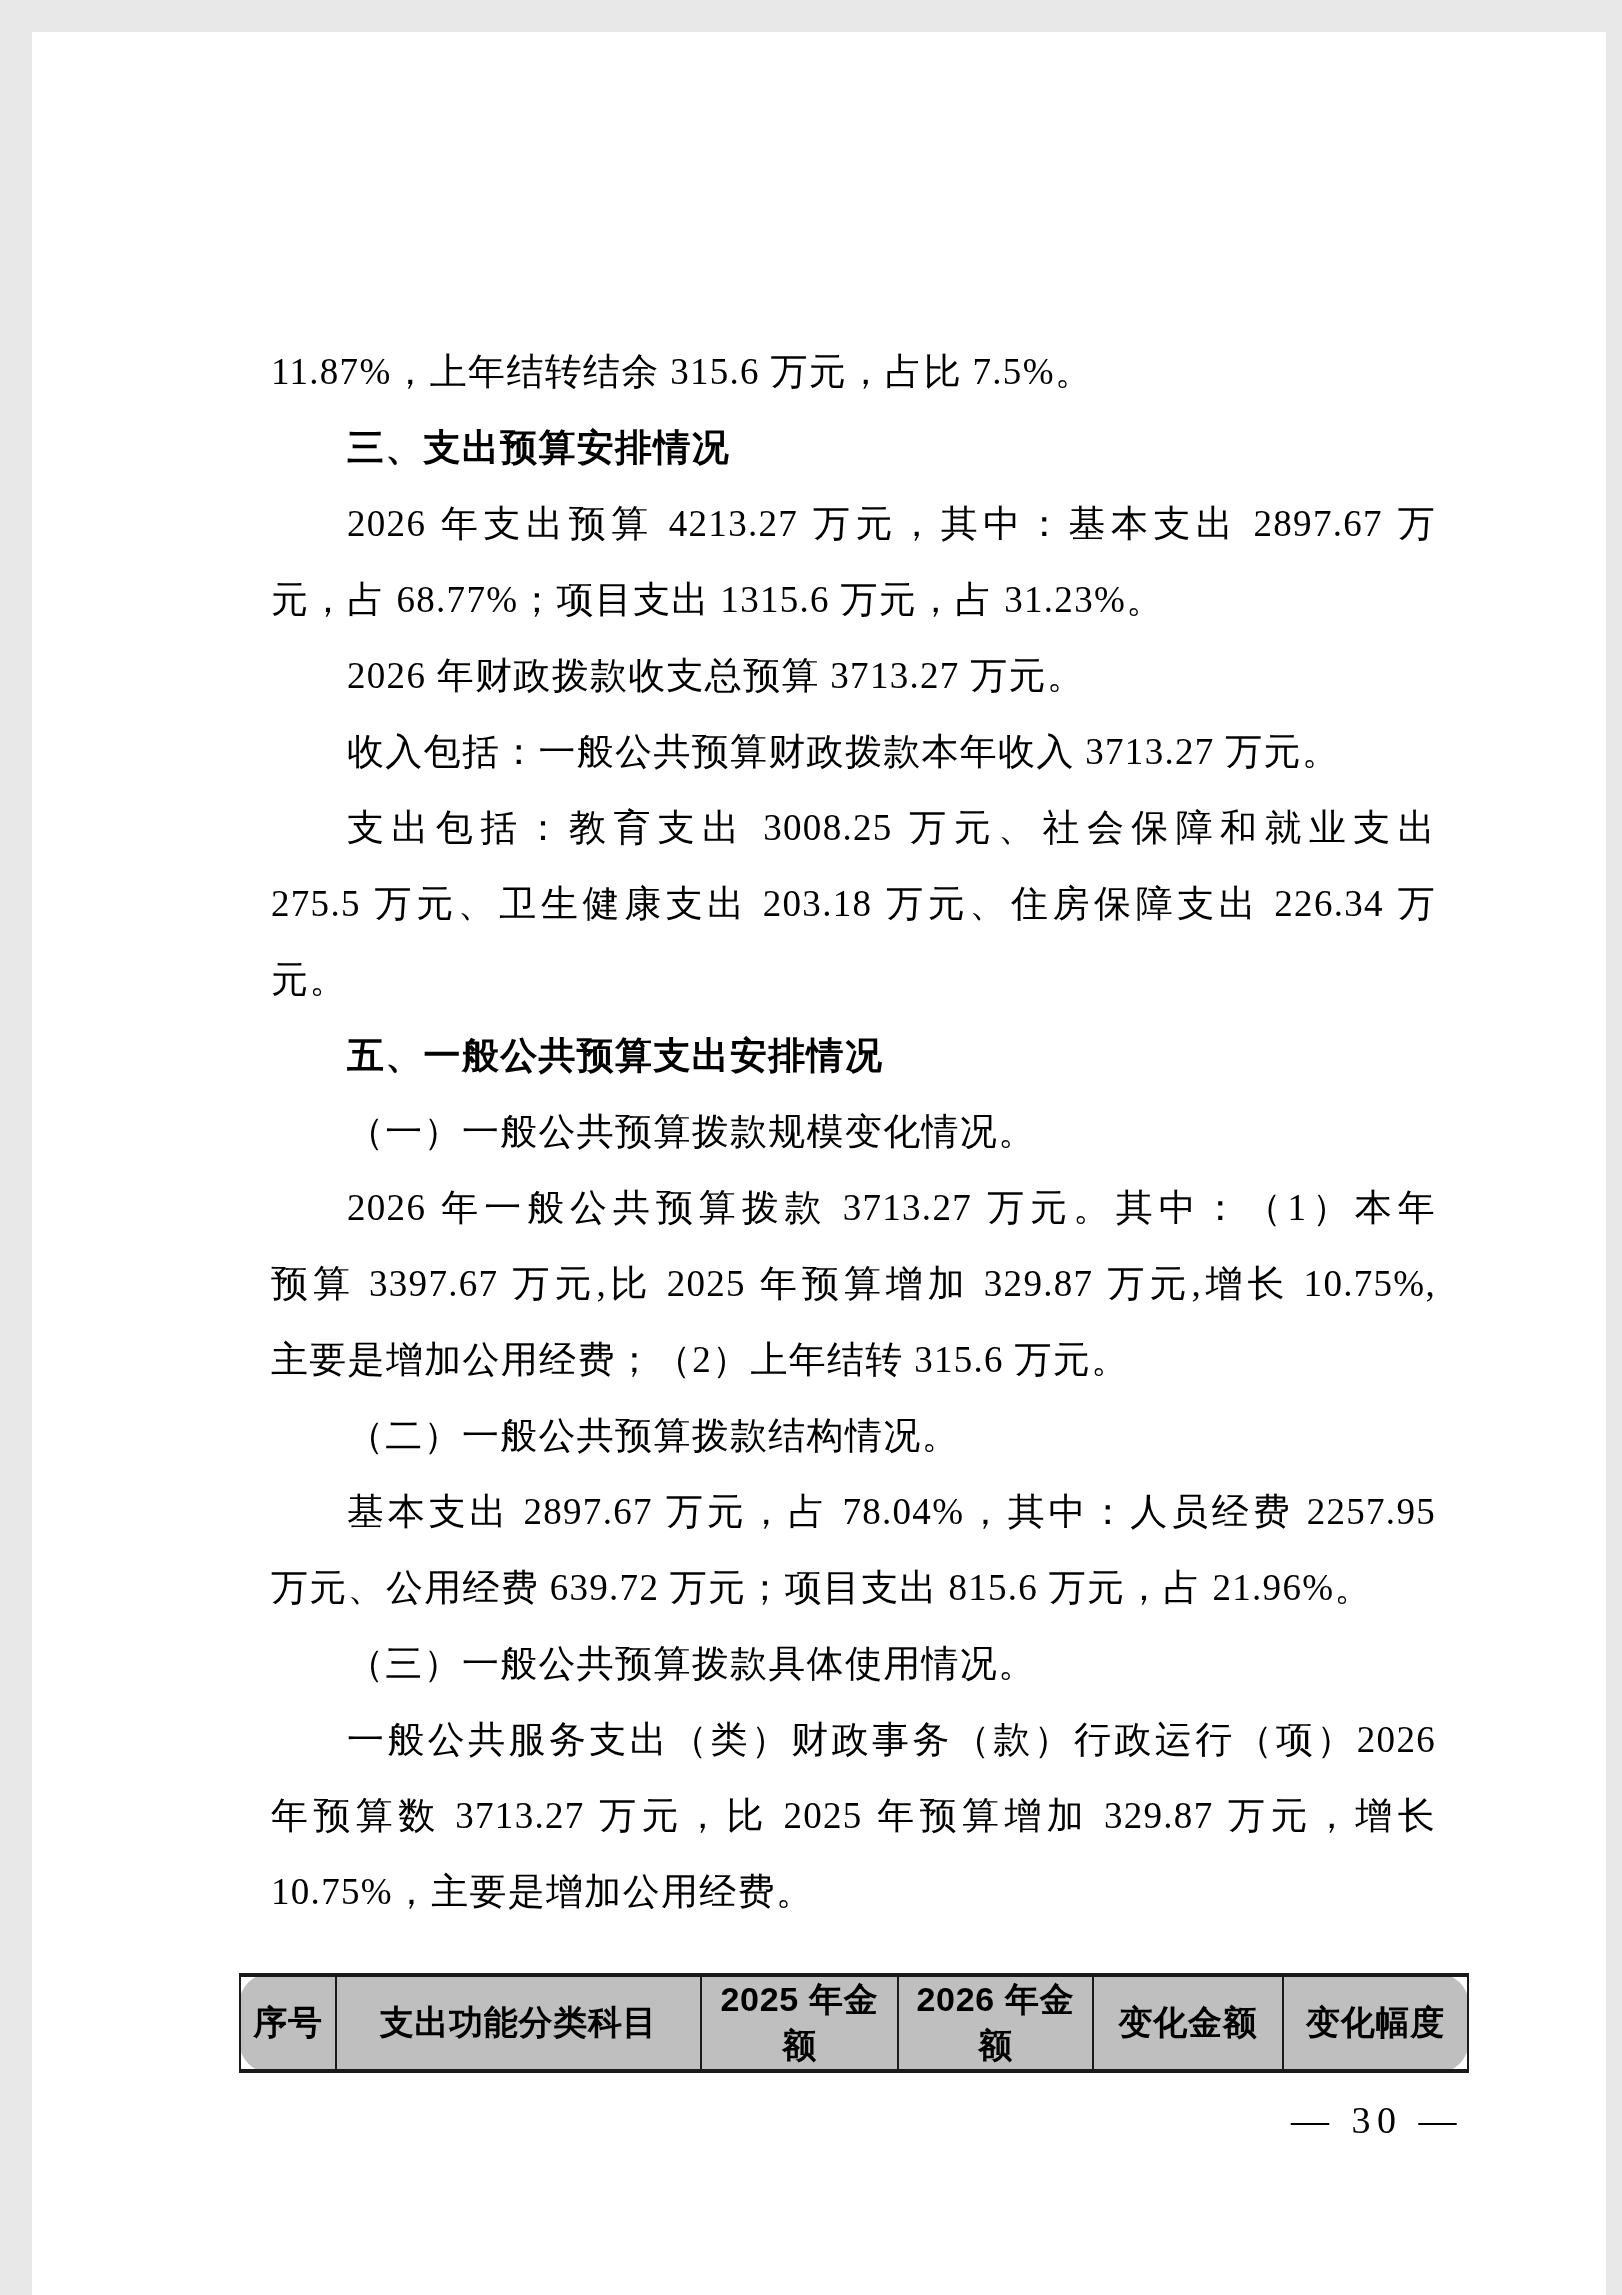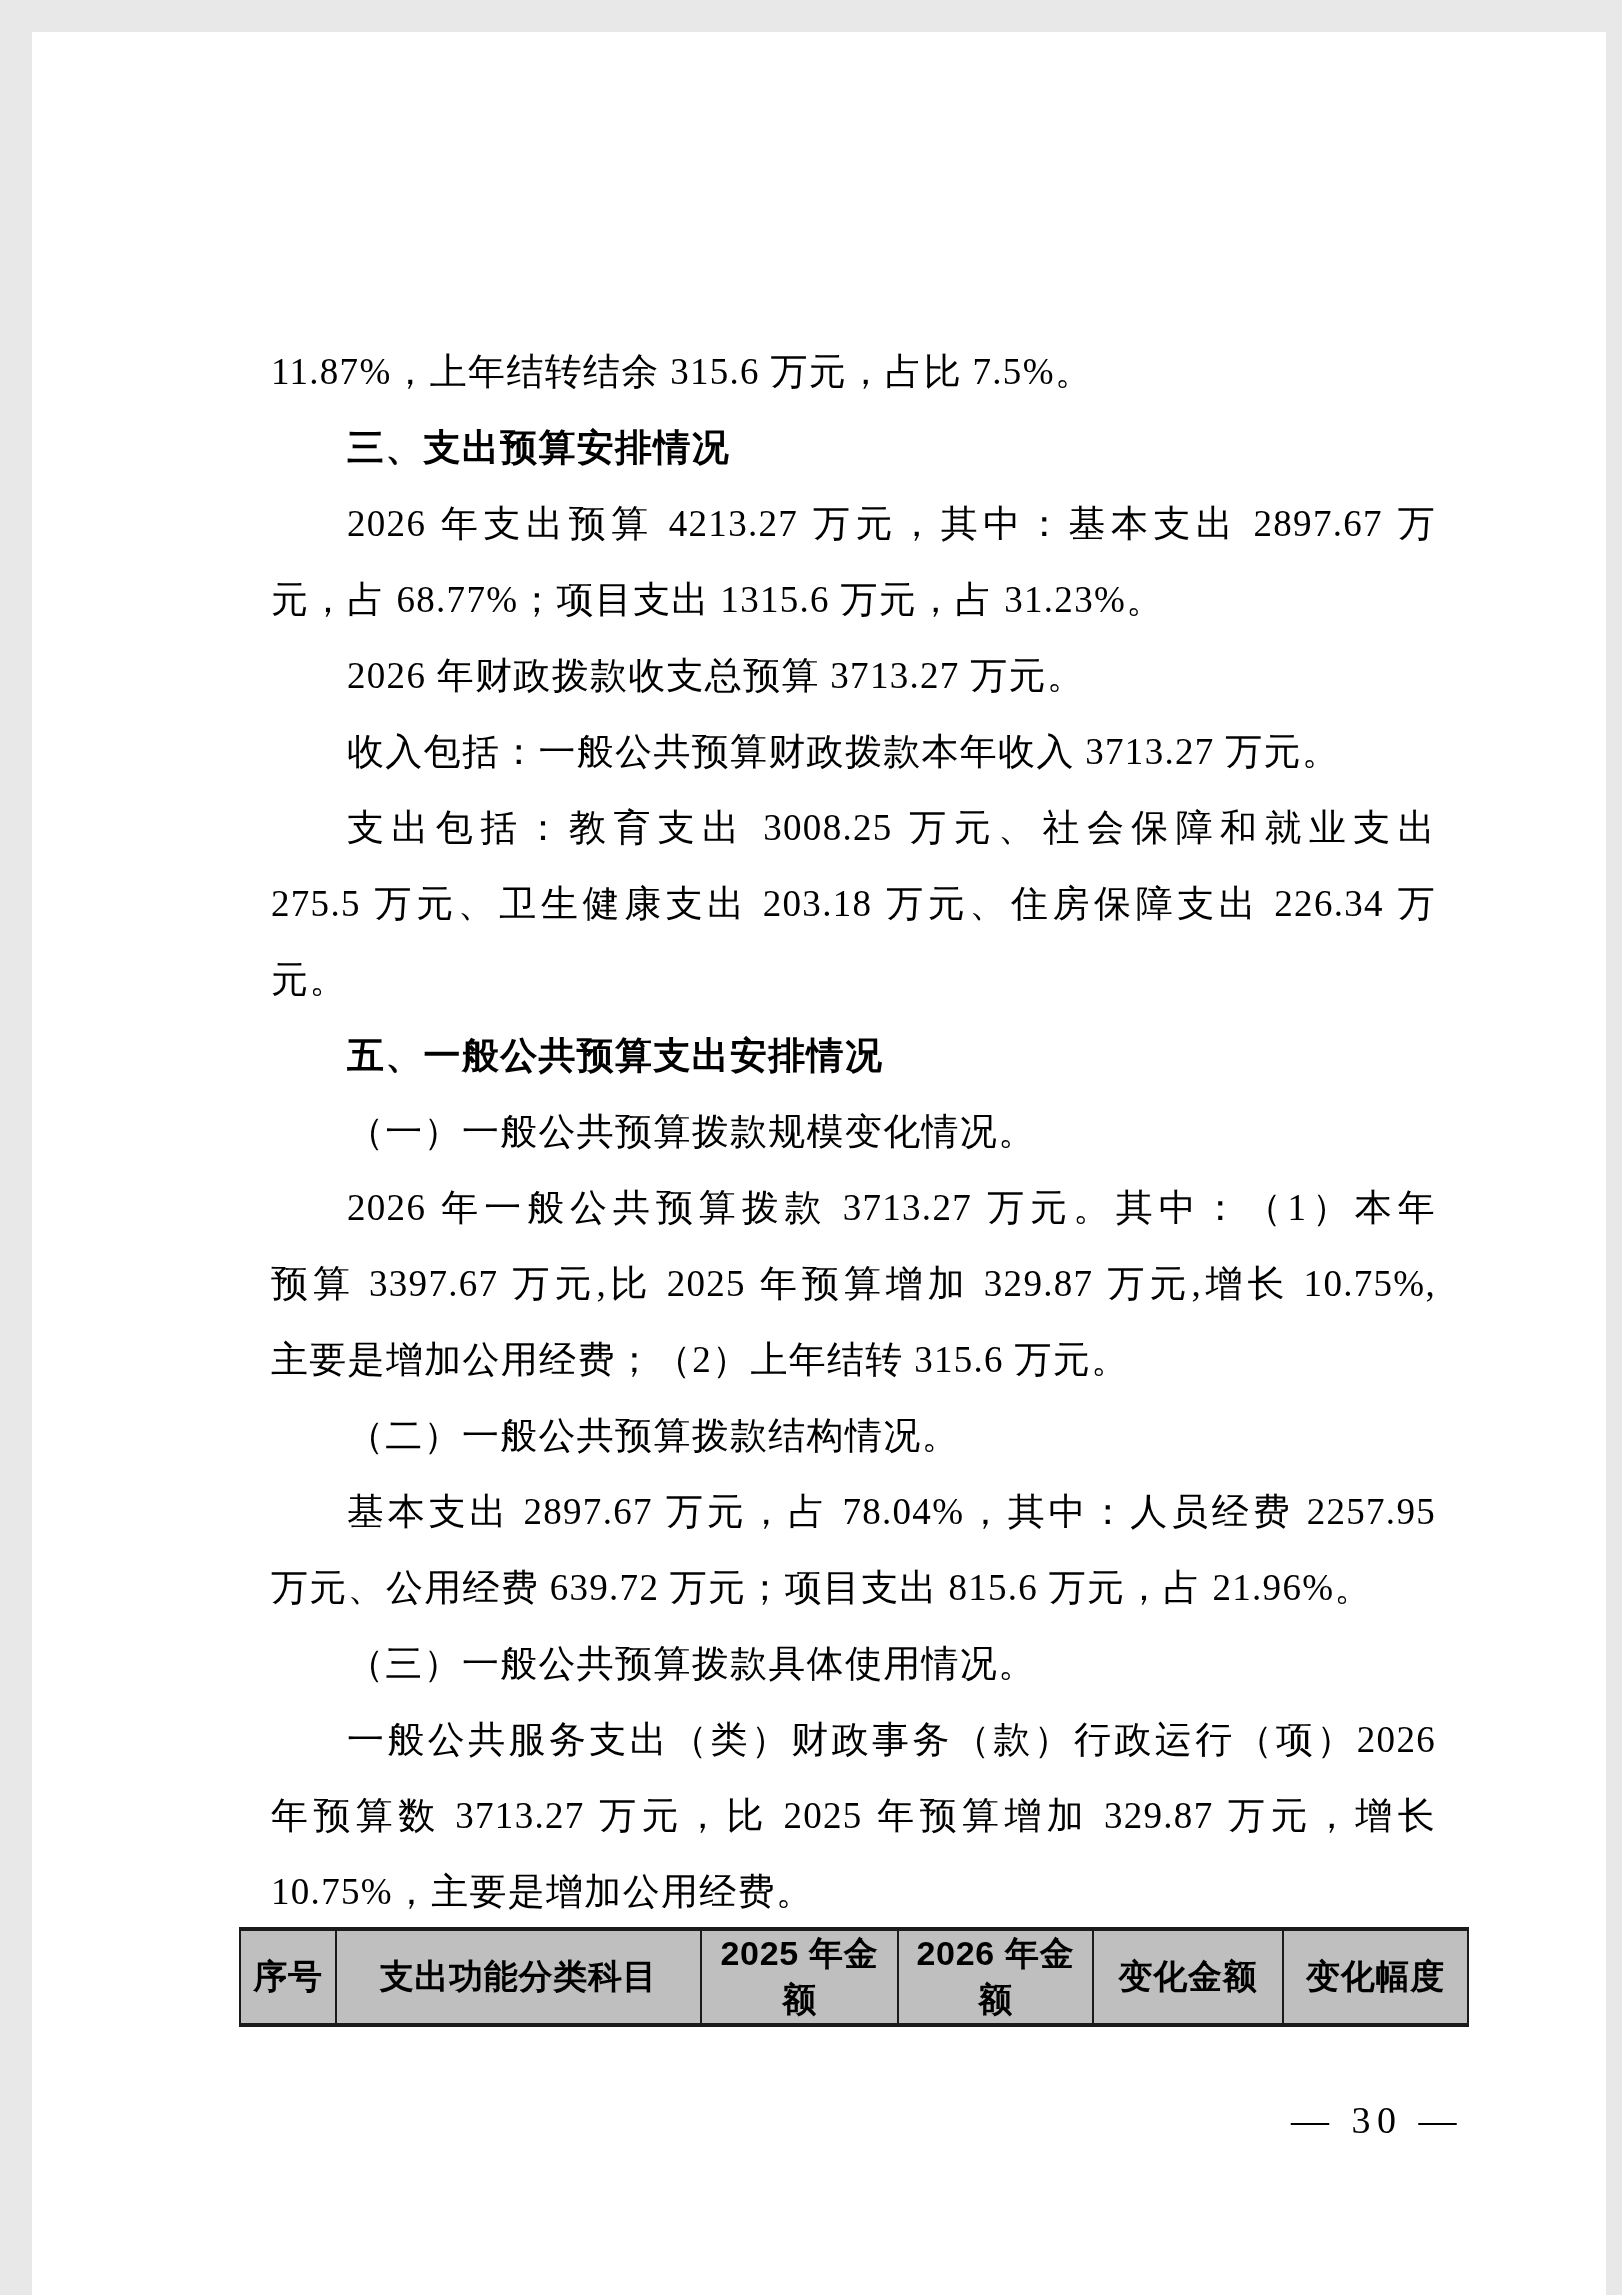--- a/index.html
+++ b/index.html
@@ -30,29 +30,30 @@
     font-family:"Liberation Sans","DejaVu Sans",sans-serif;
     font-size:37px;
   }
   .line.justify {
     white-space:normal;
     text-align:justify;
     text-align-last:justify;
   }
   table.budget {
     position:absolute;
-    left:207px; top:1895px;
+    left:207px; top:1941px;
     width:1229px;
     border-collapse:collapse;
     table-layout:fixed;
     background:var(--header-bg,#bfbfbf);
     border-top:4.6px solid var(--line,#1a1a1a);
     border-bottom:4.6px solid var(--line,#1a1a1a);
     border-left:2px solid var(--line,#1a1a1a);
     border-right:2px solid var(--line,#1a1a1a);
+    border-radius:32px;
   }
   table.budget th {
     border-left:2px solid var(--line,#1a1a1a);
     height:84px;
     text-align:center;
     vertical-align:middle;
     font-family:"Liberation Sans","DejaVu Sans",sans-serif;
     font-weight:bold;
     font-size:34px;
     letter-spacing:0.7px;

